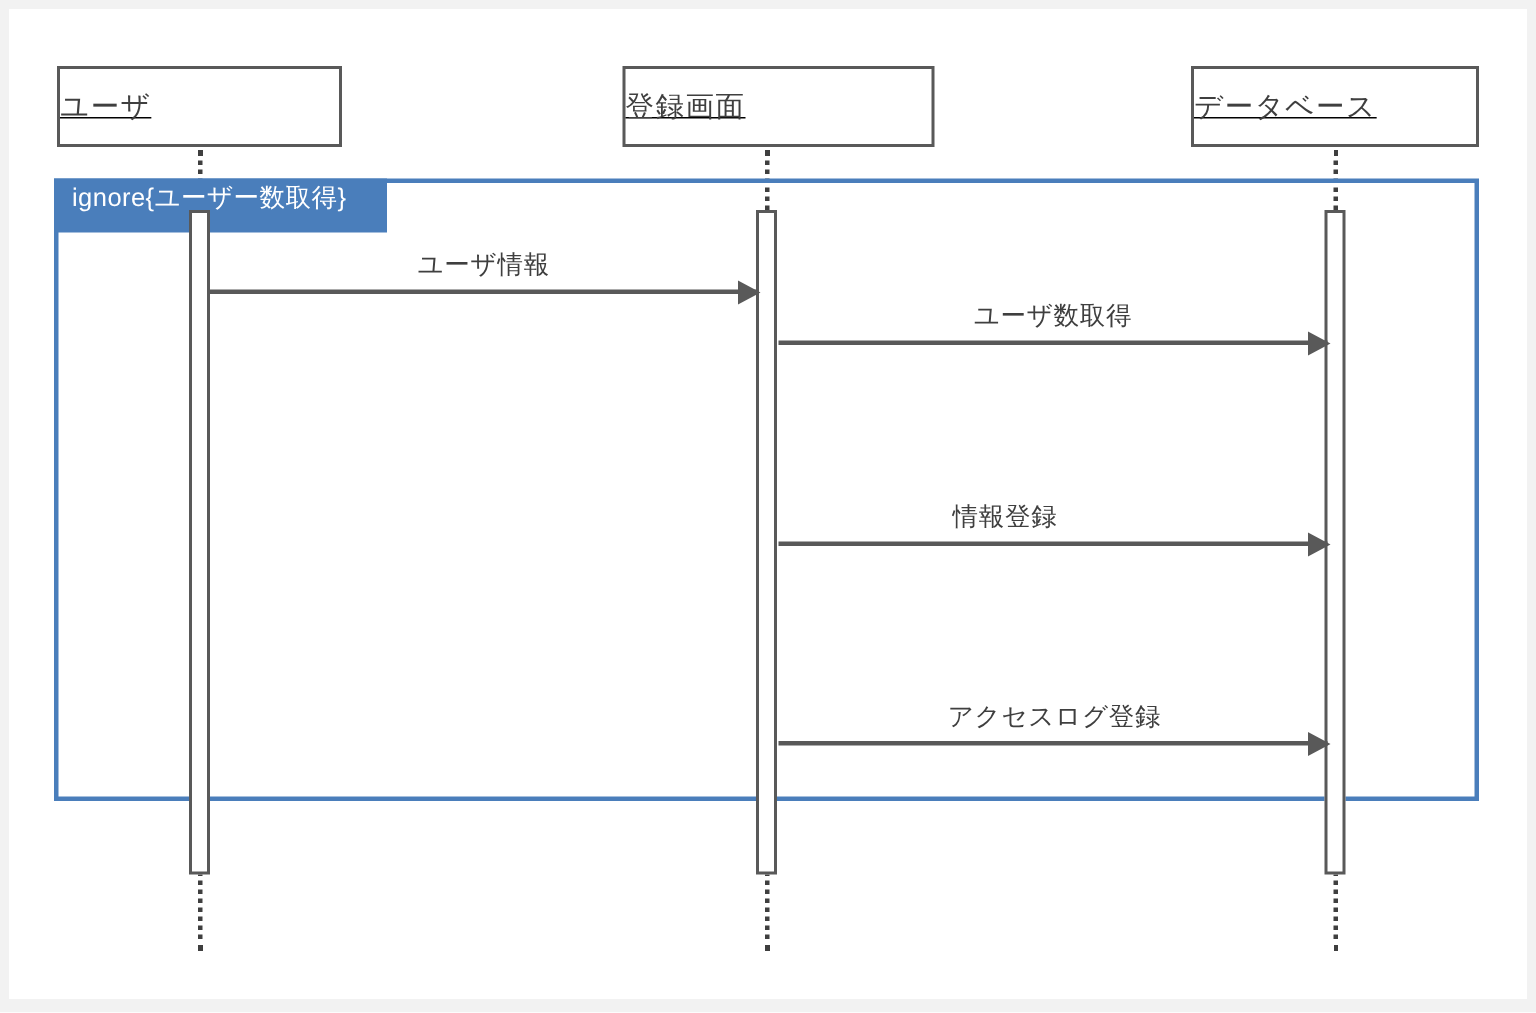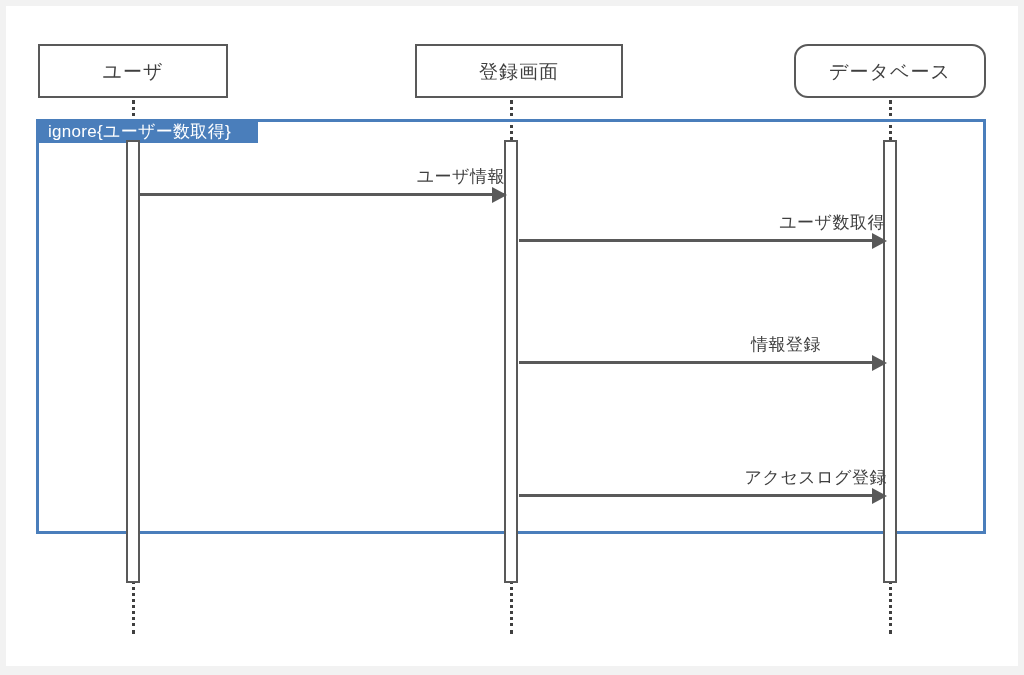--- a/index.html
+++ b/index.html
@@ -25,21 +25,21 @@
   }
 
   
   .participant {
     position: absolute;
     box-sizing: border-box;
     border: 2px solid #595959;
     background: #ffffff;
     display: flex;
     align-items: center;
-    justify-content: center;
+    text-decoration: underline;
   }
   .participant-label {
     font-size: 19px;
     color: #3f3f3f;
     letter-spacing: 1px;
     line-height: 1;
     white-space: nowrap;
   }
 
   
@@ -65,21 +65,21 @@
     border: 3px solid #4a7ebb;
     background: transparent;
   }
   .fragment-tag {
     position: absolute;
     box-sizing: border-box;
     background: #4a7ebb;
     color: #ffffff;
     font-size: 17px;
     line-height: 26px;
-    height: 24px;
+    height: 36px;
     padding: 0 10px 0 12px;
     white-space: nowrap;
     letter-spacing: 0.3px;
   }
 
   
   .message {
     position: absolute;
     height: 24px;
   }
@@ -96,42 +96,42 @@
     width: 0;
     height: 0;
     border-top: 8px solid transparent;
     border-bottom: 8px solid transparent;
     border-left: 15px solid #595959;
   }
   .message-label {
     position: absolute;
     bottom: 8px;
     width: 100%;
-    text-align: right;
+    text-align: center;
     font-size: 17px;
     color: #3f3f3f;
     letter-spacing: 0.5px;
     white-space: nowrap;
   }
 </style>
 </head>
 <body>
 
 <div id="screen">
   <div id="canvas">
 
     <div class="participant" style="left:32px; top:38px; width:190px; height:54px;">
       <span class="participant-label">ユーザ</span>
     </div>
 
     <div class="participant" style="left:409px; top:38px; width:208px; height:54px;">
       <span class="participant-label">登録画面</span>
     </div>
 
-    <div class="participant" style="left:788px; top:38px; width:192px; height:54px;border-radius:14px;">
+    <div class="participant" style="left:788px; top:38px; width:192px; height:54px;">
       <span class="participant-label">データベース</span>
     </div>
 
     <div class="lifeline" style="left:126px; top:94px; height:534px;"></div>
     <div class="lifeline" style="left:504px; top:94px; height:534px;"></div>
     <div class="lifeline" style="left:883px; top:94px; height:534px;"></div>
 
     <div class="fragment" style="left:30px; top:113px; width:950px; height:415px;"></div>
 
     <div class="fragment-tag" style="left:30px; top:113px; width:222px;">
@@ -141,21 +141,21 @@
     <div class="activation" style="left:120px; top:134px; height:443px;"></div>
     <div class="activation" style="left:498px; top:134px; height:443px;"></div>
     <div class="activation" style="left:877px; top:134px; height:443px;"></div>
 
     <div class="message" style="left:134px; top:166px; width:365px;">
       <span class="message-label">ユーザ情報</span>
       <span class="message-line" style="width:365px;"></span>
       <span class="message-head" style="left:352px;"></span>
     </div>
 
-    <div class="message" style="left:513px; top:200px; width:366px;margin-top:12px;">
+    <div class="message" style="left:513px; top:200px; width:366px;">
       <span class="message-label">ユーザ数取得</span>
       <span class="message-line" style="width:366px;"></span>
       <span class="message-head" style="left:353px;"></span>
     </div>
 
     <div class="message" style="left:513px; top:334px; width:302px;">
       <span class="message-label">情報登録</span>
       <span class="message-line" style="width:366px;"></span>
       <span class="message-head" style="left:353px;"></span>
     </div>

